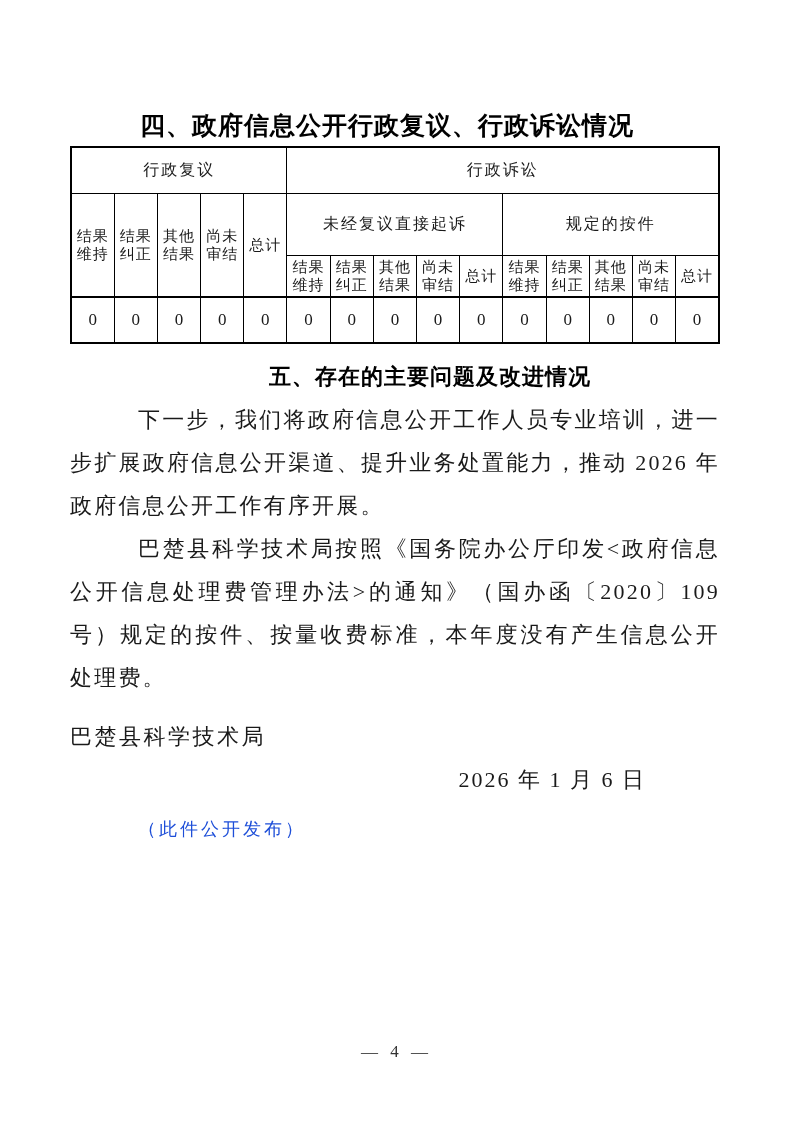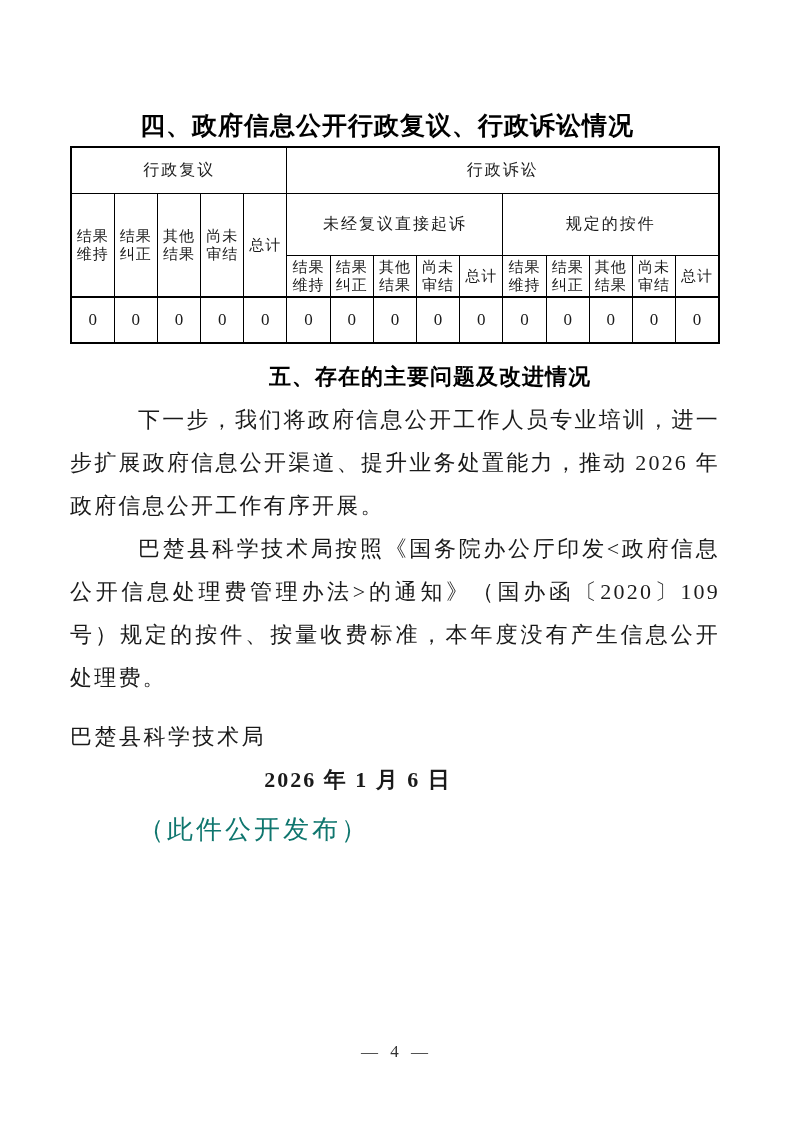--- a/index.html
+++ b/index.html
@@ -73,35 +73,34 @@
   
   .sig-agency {
     margin-top: 16px;
     padding-right: 104px;
     font-size: 22px;
     letter-spacing: 2.5px;
     line-height: 43px;
     color: #1a1a1a;
   }
   .sig-date {
-    text-align: center;
+    text-align: right;
     padding-right: 74px;
     font-size: 22px;
     letter-spacing: 2px;
     line-height: 43px;
     color: #1a1a1a;
-    font-weight: bold;
   }
   .release-note {
     margin-top: 7px;
     text-indent: 68px;
-    font-size: 26px;
+    font-size: 18px;
     letter-spacing: 3px;
     line-height: 43px;
-    color: #0f766e;
+    color: #1d4ed8;
   }
   .page-number {
     position: absolute;
     left: 0;
     top: 1042px;
     width: 100%;
     text-align: center;
     font-size: 17px;
     letter-spacing: 4px;
     color: #333333;

